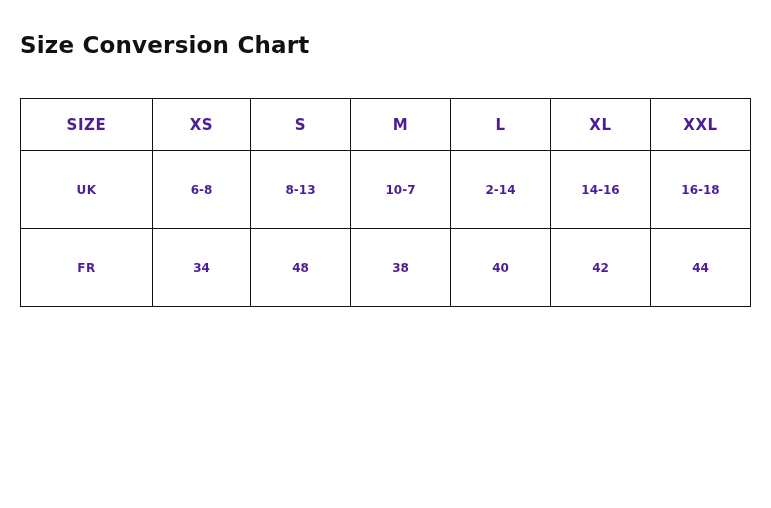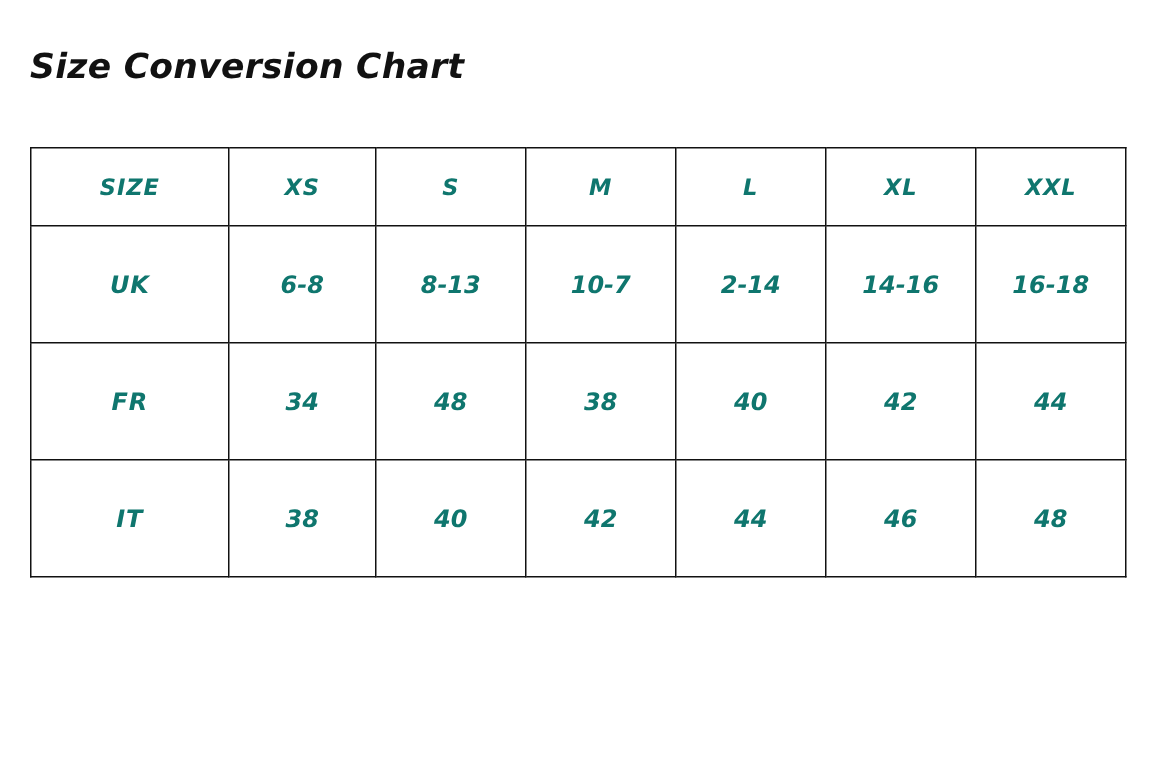--- a/index.html
+++ b/index.html
@@ -12,21 +12,20 @@
     background: #ffffff;
     font-family: "DejaVu Sans", sans-serif;
     color: #1a1a1a;
     overflow: hidden;
   }
   .page {
     position: relative;
     width: 771px;
     height: 508px;
     box-sizing: border-box;
-    font-style: italic;
   }
   .title {
     position: absolute;
     left: 20px;
     top: 32px;
     font-size: 23px;
     font-weight: 700;
     letter-spacing: 0.2px;
     color: #111111;
     white-space: nowrap;
@@ -42,31 +41,31 @@
     width: 730px;
     table-layout: fixed;
   }
   table.size-table th,
   table.size-table td {
     border: 1px solid #111111;
     text-align: center;
     vertical-align: middle;
     font-weight: 700;
     font-size: 14px;
-    color: #0f766e;
+    color: #4c1d95;
     padding: 0;
   }
   table.size-table thead th {
     height: 51px;
     font-size: 15px;
     letter-spacing: 0.6px;
   }
   table.size-table tbody td {
     height: 77px;
-    font-size: 16px;
+    font-size: 12px;
   }
   table.size-table tbody td.row-label {
     letter-spacing: 0.5px;
   }
   col.c0 { width: 132px; }
   col.c1 { width: 98px; }
   col.c2 { width: 100px; }
   col.c3 { width: 100px; }
   col.c4 { width: 100px; }
   col.c5 { width: 100px; }
@@ -113,26 +112,17 @@
         </tr>
         <tr>
           <td class="row-label">FR</td>
           <td>34</td>
           <td>48</td>
           <td>38</td>
           <td>40</td>
           <td>42</td>
           <td>44</td>
         </tr>
-        <tr>
-          <td class="row-label">IT</td>
-          <td>38</td>
-          <td>40</td>
-          <td>42</td>
-          <td>44</td>
-          <td>46</td>
-          <td>48</td>
-        </tr>
       </tbody>
     </table>
   </div>
 
 </div>
 
 </body></html>

